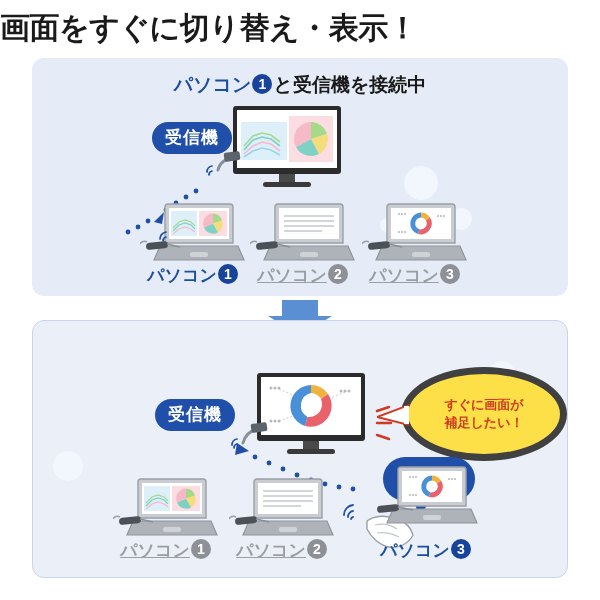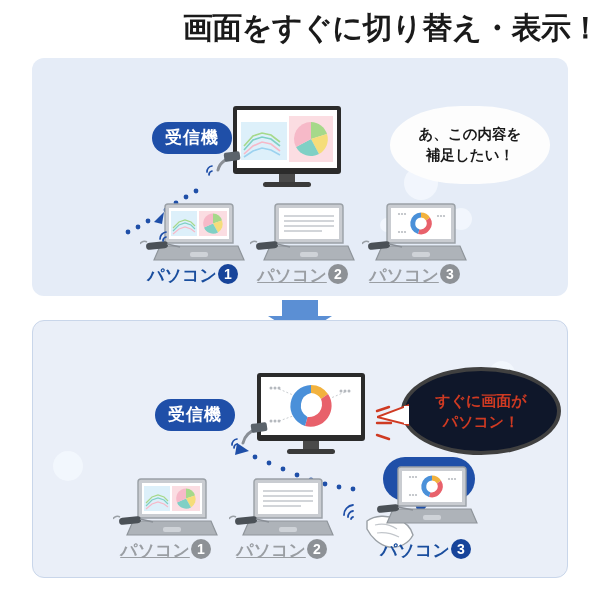--- a/index.html
+++ b/index.html
@@ -8,21 +8,21 @@
     background:#ffffff;
     font-family:"Liberation Sans","DejaVu Sans",sans-serif;
     overflow:hidden;
     position:relative;
   }
   .stage{position:relative;width:600px;height:600px;}
 
   
   .title{
     position:absolute;left:0;top:8px;width:600px;
-    text-align:right;
+    text-align:left;
     font-size:30px;font-weight:bold;color:#1a1a1a;
     letter-spacing:-0.5px;
     white-space:nowrap;
   }
 
   
   .panel{
     position:absolute;
     background:#e5ecf7;
     border-radius:12px;
@@ -68,25 +68,25 @@
   
   .bubble-white{
     position:absolute;
     background:#fdfdfd;border-radius:48% 48% 48% 48%/54% 54% 54% 54%;
     display:flex;align-items:center;justify-content:center;
     text-align:center;
     font-size:14.5px;font-weight:bold;color:#1a1a1a;line-height:1.45;
   }
   .bubble-red{
     position:absolute;
-    background:#0f172a;border:4px solid #404040;
+    background:#fde047;border:7px solid #404040;
     border-radius:50%/50%;
     display:flex;align-items:center;justify-content:center;
     text-align:center;
-    font-size:15px;font-weight:bold;color:#cf3a22;line-height:1.4;
+    font-size:13px;font-weight:bold;color:#cf3a22;line-height:1.4;
   }
   .bubble-blue{
     position:absolute;
     background:#1f4fa8;color:#fff;
     border-radius:26px;
     display:flex;align-items:center;justify-content:center;
     font-size:19px;font-weight:bold;letter-spacing:.5px;
   }
 
   
@@ -105,20 +105,23 @@
 
 <div class="stage">
 
   <div class="title">画面をすぐに切り替え・表示！</div>
 
   <div class="panel" id="panel-top">
     <div class="blob" style="left:372px;top:108px;width:34px;height:34px;"></div>
     <div class="blob" style="left:418px;top:150px;width:22px;height:22px;"></div>
     <div class="blob" style="left:348px;top:160px;width:14px;height:14px;"></div>
 
+    <div class="panel-head" style="top:14px;">
+      <span class="blue-txt">パソコン</span><span class="numbadge nb-blue">1</span><span class="dark-txt">と受信機を接続中</span>
+    </div>
 
     <div class="pill" style="left:120px;top:64px;">受信機</div>
 
     <div class="art" style="left:193px;top:48px;width:124px;height:90px;">
       <svg width="124" height="90" viewBox="0 0 124 90">
         <rect x="8" y="0" width="108" height="68" rx="3" fill="#2b2b2b"></rect>
         <rect x="12" y="4" width="100" height="58" fill="#ffffff"></rect>
 
         <rect x="16" y="16" width="46" height="38" fill="#ddf0fa"></rect>
         <polyline points="19,44 28,34 37,31 46,33 55,40" fill="none" stroke="#7fd0c5" stroke-width="1.6"></polyline>
@@ -158,26 +161,20 @@
           <circle cx="30" cy="51" r="2.4"></circle>
             <circle cx="48" cy="40" r="2.4"></circle>
           <circle cx="58" cy="33" r="2.4"></circle>
             <circle cx="68" cy="27" r="2.4"></circle>
           <circle cx="78" cy="21" r="2.4"></circle>
           <polygon points="36,52 46,42 44,54"></polygon>
         </g>
       </svg>
     </div>
 
-    <div class="bubble-white" style="left:358px;top:48px;width:160px;height:78px;">
-      <div>
-        <div>あ、この内容を</div>
-        <div>補足したい！</div>
-      </div>
-    </div>
 
     <div class="art" style="left:108px;top:140px;width:106px;height:68px;">
       <svg width="106" height="68" viewBox="0 0 106 68">
         <path d="M28,6 h62 a3,3 0 0 1 3,3 v36 h-68 v-36 a3,3 0 0 1 3,-3 z" fill="#c9ccd1" stroke="#9aa0a6" stroke-width="1.4"></path>
         <rect x="29" y="10" width="60" height="31" fill="#ffffff"></rect>
         <rect x="31" y="13" width="26" height="25" fill="#ddf0fa"></rect>
         <polyline points="33,33 39,27 45,25 51,27 55,31" fill="none" stroke="#7fd0c5" stroke-width="1.2"></polyline>
         <polyline points="33,36 39,31 45,29 51,31 55,34" fill="none" stroke="#f6b9c8" stroke-width="1.2"></polyline>
         <polyline points="33,30 39,24 45,22 51,24 55,28" fill="none" stroke="#a6d98a" stroke-width="1.2"></polyline>
         <rect x="59" y="13" width="28" height="25" fill="#fbdde2"></rect>
@@ -333,21 +330,21 @@
           <line x1="4" y1="12" x2="16" y2="8"></line>
           <line x1="4" y1="24" x2="18" y2="24"></line>
           <line x1="4" y1="36" x2="16" y2="40"></line>
         </g>
       </svg>
     </div>
 
     <div class="bubble-red" style="left:368px;top:46px;width:152px;height:80px;">
       <div>
         <div>すぐに画面が</div>
-        <div>パソコン！</div>
+        <div>補足したい！</div>
       </div>
     </div>
     <div class="art" style="left:344px;top:82px;width:32px;height:28px;">
       <svg width="32" height="28" viewBox="0 0 32 28">
         <polygon points="32,2 32,22 0,14" fill="#ffffff" stroke="#cf3a22" stroke-width="2"></polygon>
         <rect x="27" y="3" width="6" height="18" fill="#ffffff"></rect>
       </svg>
     </div>
 
     <div class="bubble-blue" style="left:350px;top:136px;width:92px;height:44px;">PUSH</div>

